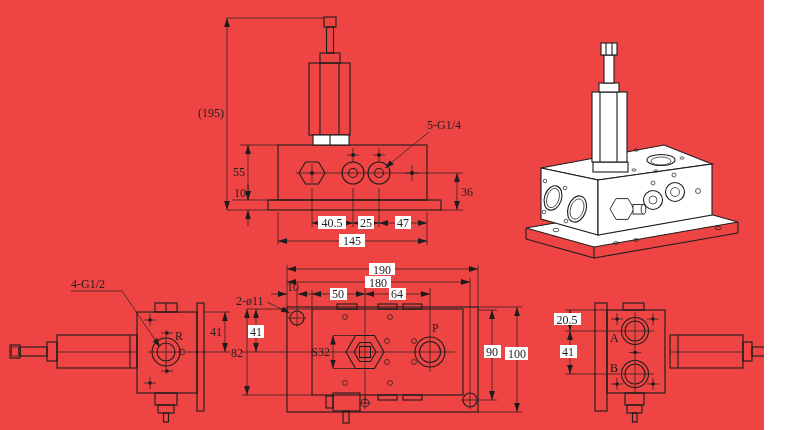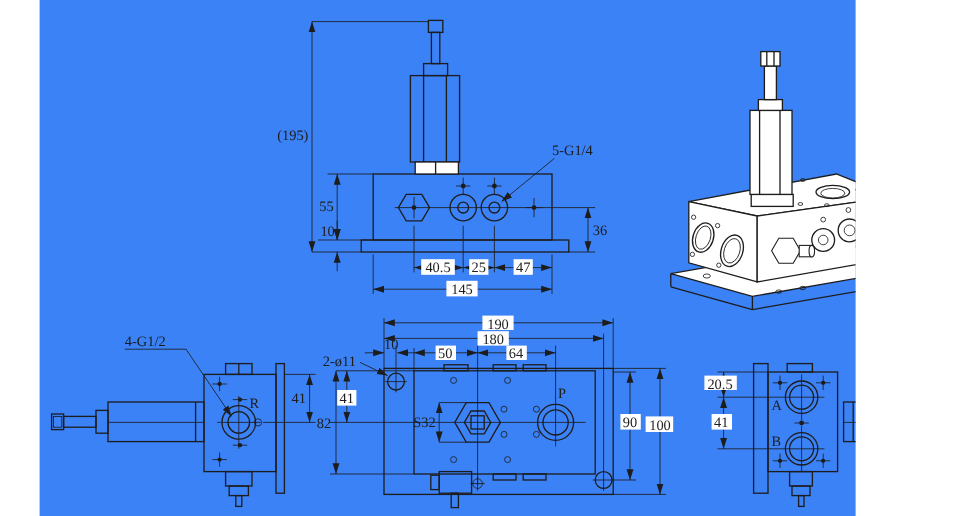--- a/index.html
+++ b/index.html
@@ -1,16 +1,16 @@
 <!DOCTYPE html>
 <html><head>
 <meta charset="utf-8">
 <style>
   html,body{margin:0;padding:0;background:#fff;}
-  #stage{width:680px;height:430px;background:#3b82f6;position:relative;overflow:hidden;margin-left:33px;}
+  #stage{width:764px;height:430px;background:#ef4444;position:relative;overflow:hidden;}
   svg{display:block;}
   .ln{stroke:#1d1d1d;fill:none;stroke-width:1.1;}
   .thin{stroke:#1d1d1d;fill:none;stroke-width:.7;}
   .fillw{fill:#fff;stroke:#1d1d1d;stroke-width:1.1;}
   .fillwt{fill:#fff;stroke:#1d1d1d;stroke-width:.9;}
   .dot{fill:#1d1d1d;stroke:none;}
   .mask{fill:#fff;stroke:none;}
   text{fill:#1d1d1d;font-family:"Liberation Serif","DejaVu Serif",serif;font-size:12px;stroke:none;}
 </style>
 </head>

